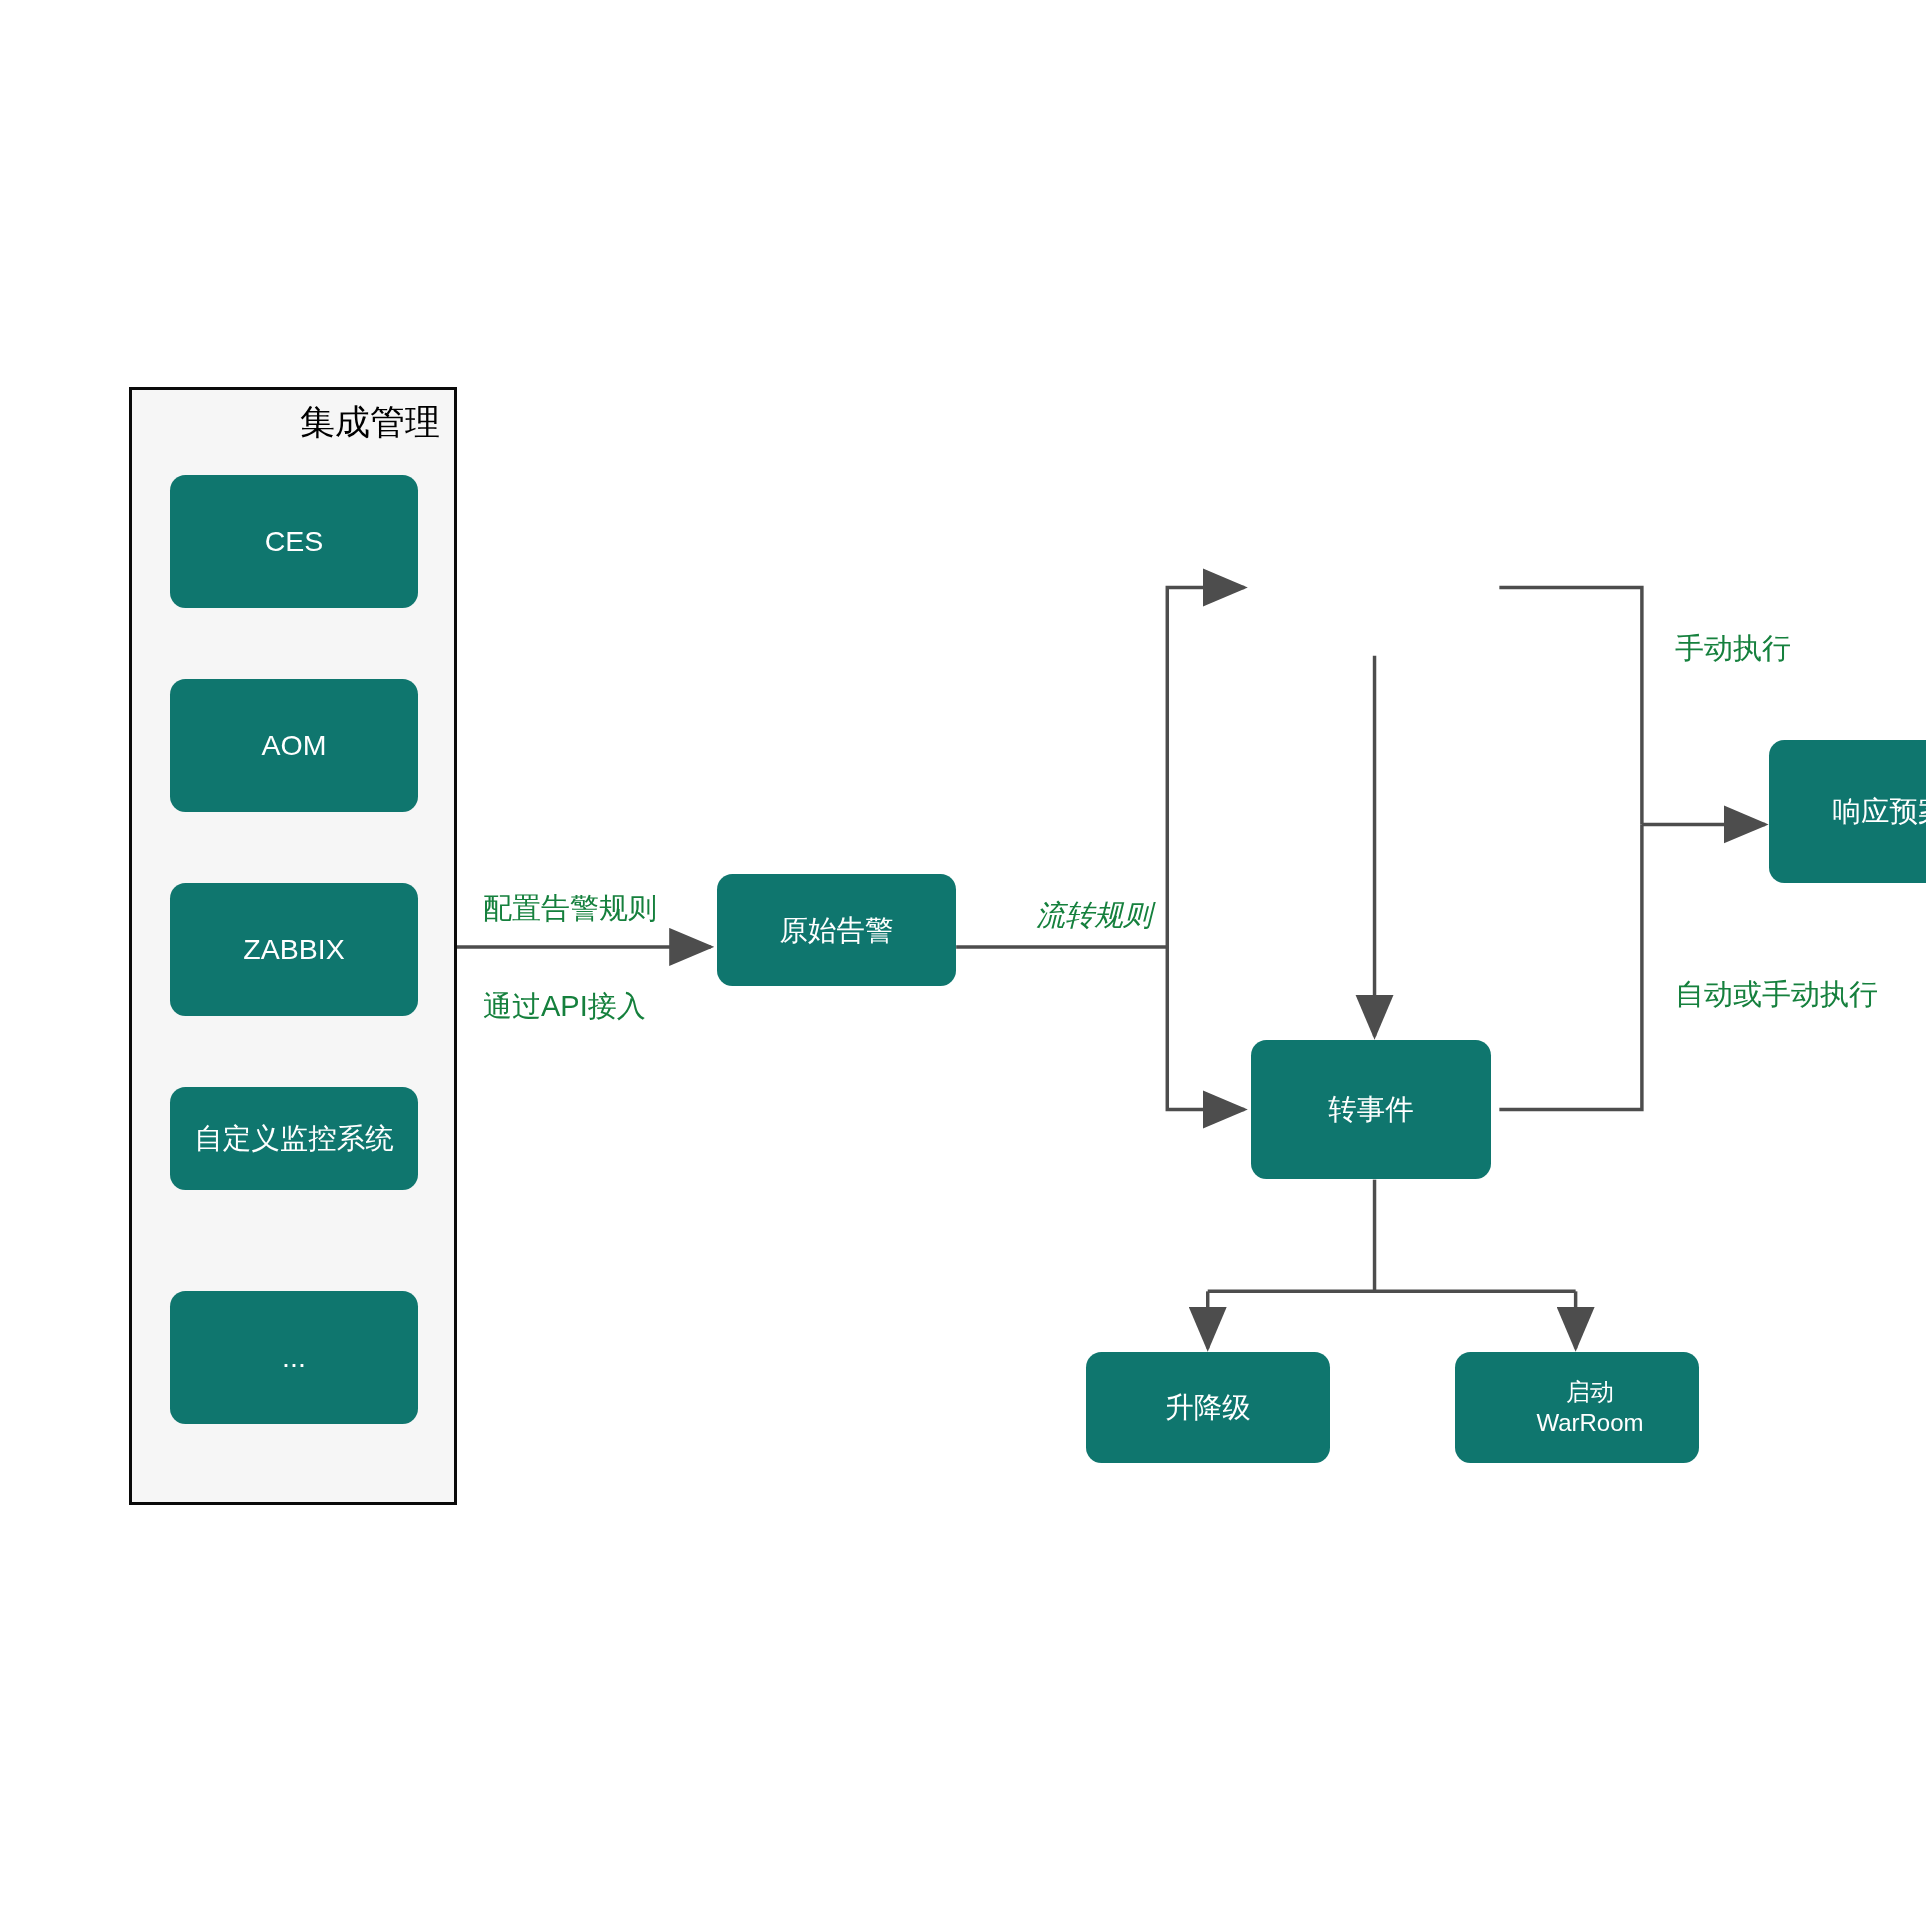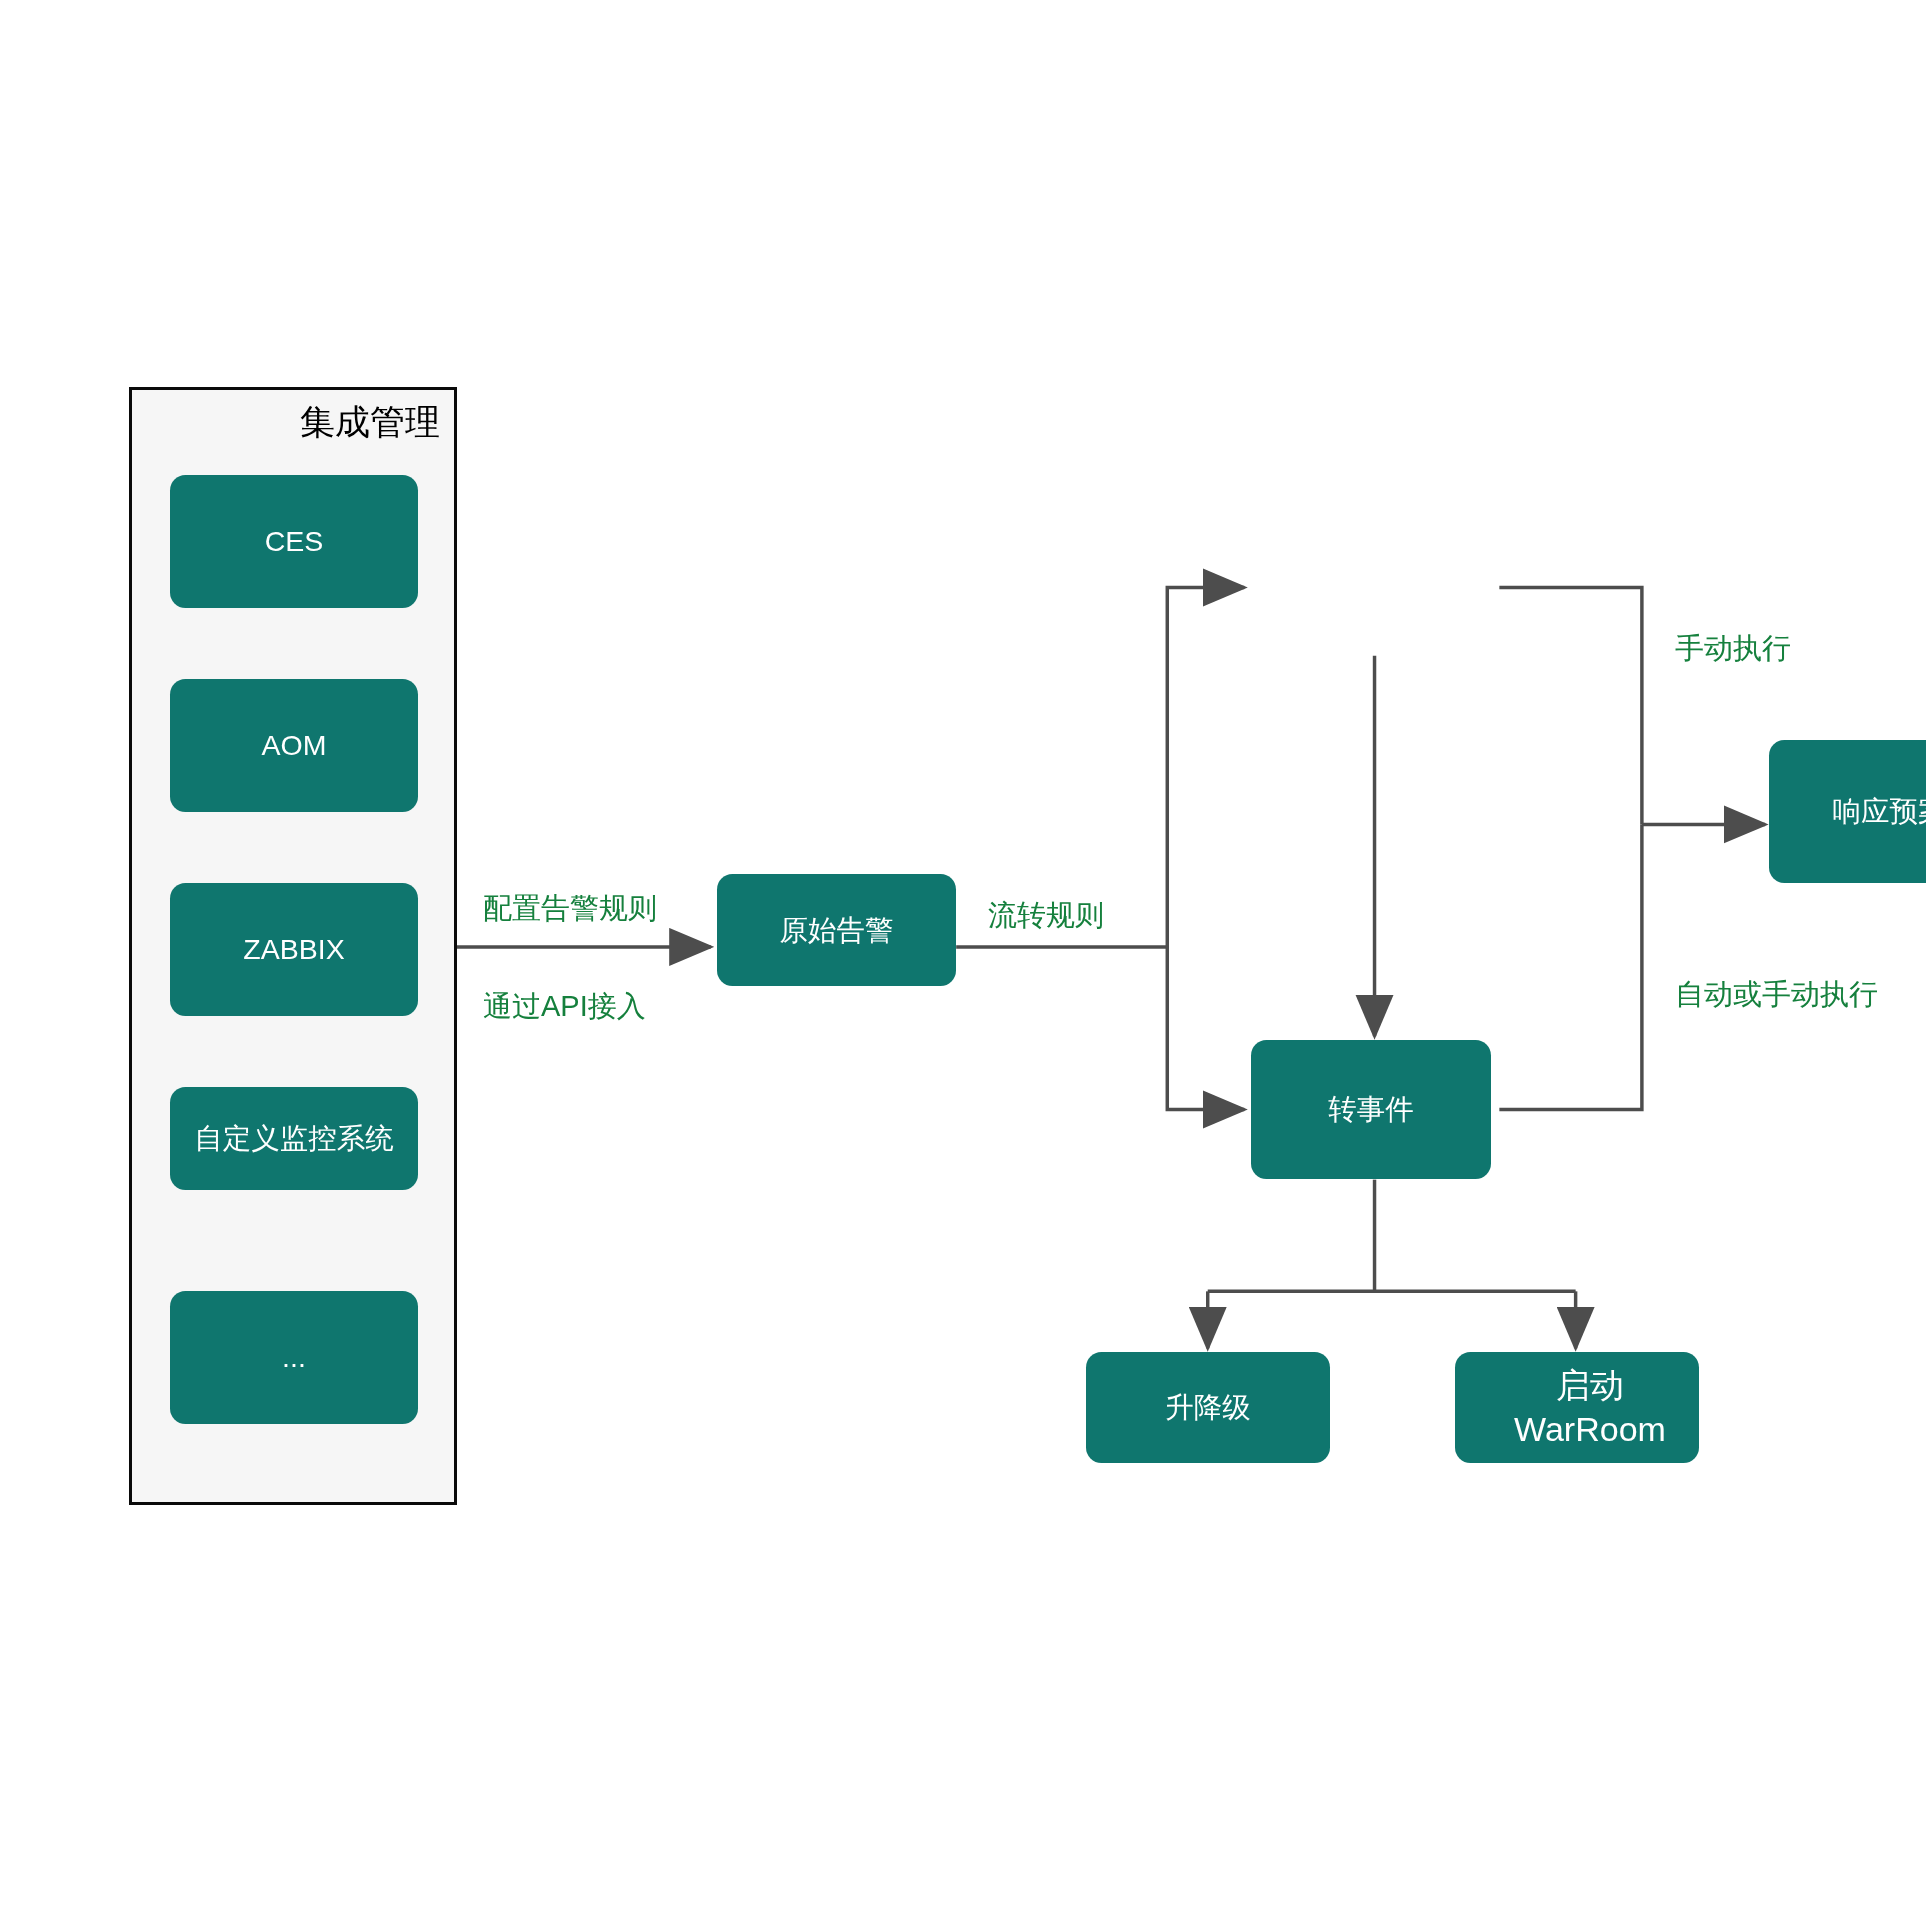--- a/index.html
+++ b/index.html
@@ -36,21 +36,21 @@
     display:flex;
     align-items:center;
     justify-content:center;
     text-align:center;
     color:#ffffff;
     font-size:28.5px;
     line-height:1.28;
     padding:0 10px;
     word-break:break-word;
   }
-  .node.small{font-size:34px;padding-left:36px;}
+  .node.small{font-size:24px;padding-left:36px;}
 
   
   .edge-label{
     position:absolute;
     color:#15803d;
     font-size:29px;
     line-height:1;
     white-space:nowrap;
   }
 </style>
@@ -114,20 +114,20 @@
 
   <div class="node" style="left:1086px;top:1352px;width:244px;height:111px;">升降级</div>
 
   <div class="node small" style="left:1455px;top:1352px;width:244px;height:111px;white-space:pre-line;">启动
 WarRoom</div>
 
   <div class="edge-label" style="left:483px;top:894px;">配置告警规则</div>
 
   <div class="edge-label" style="left:483px;top:992px;">通过API接入</div>
 
-  <div class="edge-label" style="left:988px;top:901px;">流转规则</div>
+  <div class="edge-label" style="left:1036px;top:901px;font-style:italic;">流转规则</div>
 
   <div class="edge-label" style="left:1675px;top:634px;">手动执行</div>
 
   <div class="edge-label" style="left:1675px;top:980px;">自动或手动执行</div>
 
 </div>
 
 
 </body></html>

